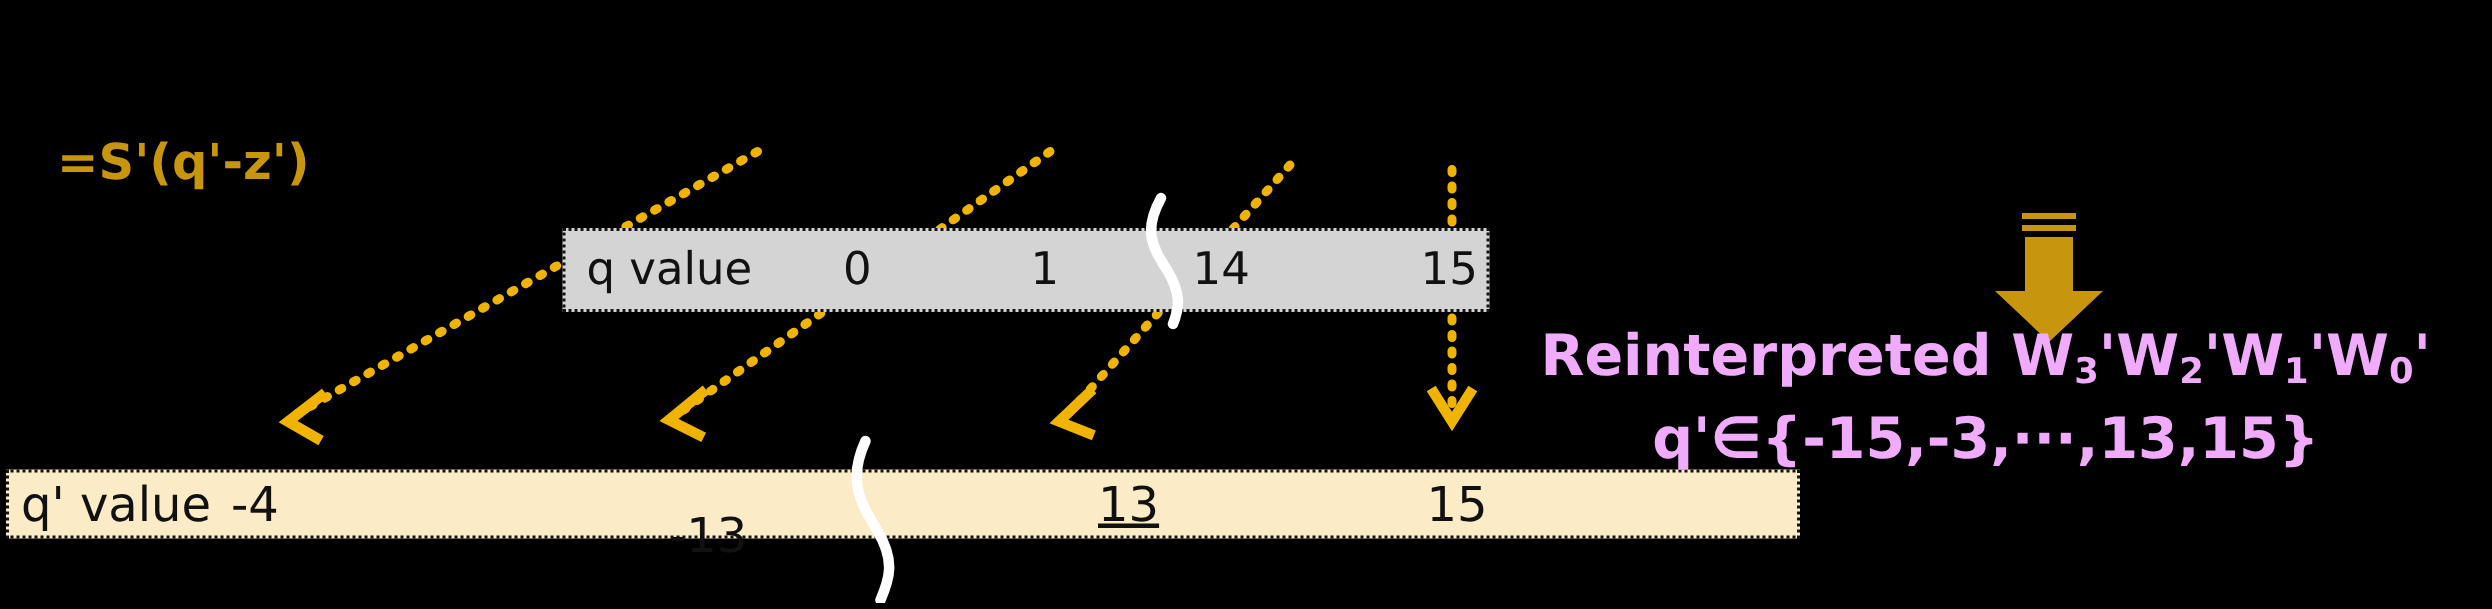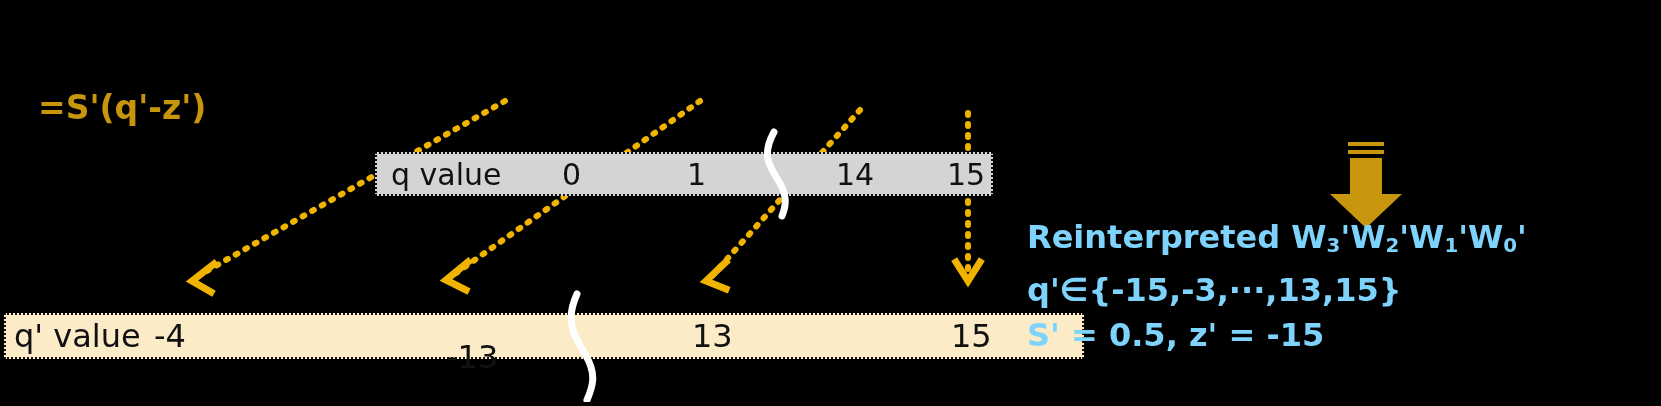--- a/index.html
+++ b/index.html
@@ -8,37 +8,37 @@
   .stage{position:absolute;left:0;top:0;width:1661px;height:406px;}
 
   
   #formula{position:absolute;left:38px;top:88px;color:#C8960C;
            font-size:33px;font-weight:700;letter-spacing:0px;white-space:nowrap;}
 
   
   #arrows-below,#arrows-above{position:absolute;left:0;top:0;width:1661px;height:406px;}
 
   
-  #q-bar{position:absolute;left:375px;top:152px;width:618px;height:44px;
+  #q-bar{position:absolute;left:375px;top:152px;width:618px;height:56px;
          background:#D4D4D4;border:2px dotted #111;box-sizing:border-box;padding-left:44px;}
   #q-bar .cell{position:absolute;top:50%;transform:translateY(-50%);
          color:#111;font-size:30px;white-space:nowrap;}
 
   
-  #qp-bar{position:absolute;left:4px;top:313px;width:1080px;height:46px;
+  #qp-bar{position:absolute;left:4px;top:313px;width:1196px;height:46px;
          background:#FBEBC6;border:2px dotted #111;box-sizing:border-box;}
   #qp-bar .cell{position:absolute;top:50%;transform:translateY(-50%);
          color:#111;font-size:32px;white-space:nowrap;}
 
   
   .squiggle{position:absolute;}
 
   
-  #rhs{position:absolute;left:1027px;top:215px;color:#7dd3fc;
-       font-size:32px;font-weight:700;line-height:45px;white-space:nowrap;}
+  #rhs{position:absolute;left:1027px;top:215px;color:#f0abfc;
+       font-size:38px;font-weight:700;line-height:45px;white-space:nowrap;text-align:center;}
   #rhs div{white-space:nowrap;}
   #rhs sub{font-size:0.62em;vertical-align:-0.22em;font-weight:700;}
 </style>
 </head>
 <body>
 
 <div class="stage">
 
   <svg id="arrows-below" viewBox="0 0 1661 406" xmlns="http://www.w3.org/2000/svg">
     <g stroke="#F0B400" stroke-width="6" fill="none" stroke-linecap="round" stroke-dasharray="2 9">
@@ -57,29 +57,29 @@
       <polyline points="468,262 446,280 466,290"></polyline>
       <polyline points="726,262 706,281 726,289"></polyline>
       <polyline points="956,262 968,281 980,262"></polyline>
     </g>
   </svg>
 
   <div id="q-bar">
     <span class="cell" style="left:14px;">q value</span>
     <span class="cell" style="left:185px;">0</span>
     <span class="cell" style="left:310px;">1</span>
-    <span class="cell" style="left:459px;text-align:center;">14</span>
+    <span class="cell" style="left:418px;text-align:center;">14</span>
     <span class="cell" style="left:570px;">15</span>
   </div>
 
   <div id="qp-bar">
     <span class="cell" style="left:8px;">q' value</span>
     <span class="cell" style="left:148px;">-4</span>
     <span class="cell" style="left:440px;margin-top:21px;">-13</span>
-    <span class="cell" style="left:686px;">13</span>
+    <span class="cell" style="left:726px;text-decoration:underline;">13</span>
     <span class="cell" style="left:945px;">15</span>
   </div>
 
   <svg class="squiggle" style="left:752px;top:128px;" width="60" height="92" viewBox="0 0 60 92" xmlns="http://www.w3.org/2000/svg">
     <path d="M22 4 C10 26 16 36 26 52 C36 68 34 78 30 88" stroke="#FFFFFF" stroke-width="7" fill="none" stroke-linecap="round"></path>
   </svg>
 
   <svg class="squiggle" style="left:555px;top:290px;" width="62" height="112" viewBox="0 0 62 112" xmlns="http://www.w3.org/2000/svg">
     <path d="M22 4 C10 30 18 44 30 64 C42 84 38 96 32 110" stroke="#FFFFFF" stroke-width="7" fill="none" stroke-linecap="round"></path>
   </svg>
@@ -90,16 +90,15 @@
     <path d="M24 16 H56 V52 H76 L40 86 L4 52 H24 Z" fill="#C8960C"></path>
   </svg>
 
   <div id="formula">=S'(q'-z')</div>
 
   <div id="rhs">
     <div>
       <span>Reinterpreted W</span><sub>3</sub><span>'W</span><sub>2</sub><span>'W</span><sub>1</sub><span>'W</span><sub>0</sub><span>'</span>
     </div>
     <div>q'∈{-15,-3,···,13,15}</div>
-    <div>S' = 0.5, z' = -15</div>
   </div>
 
 </div>
 
 </body></html>

